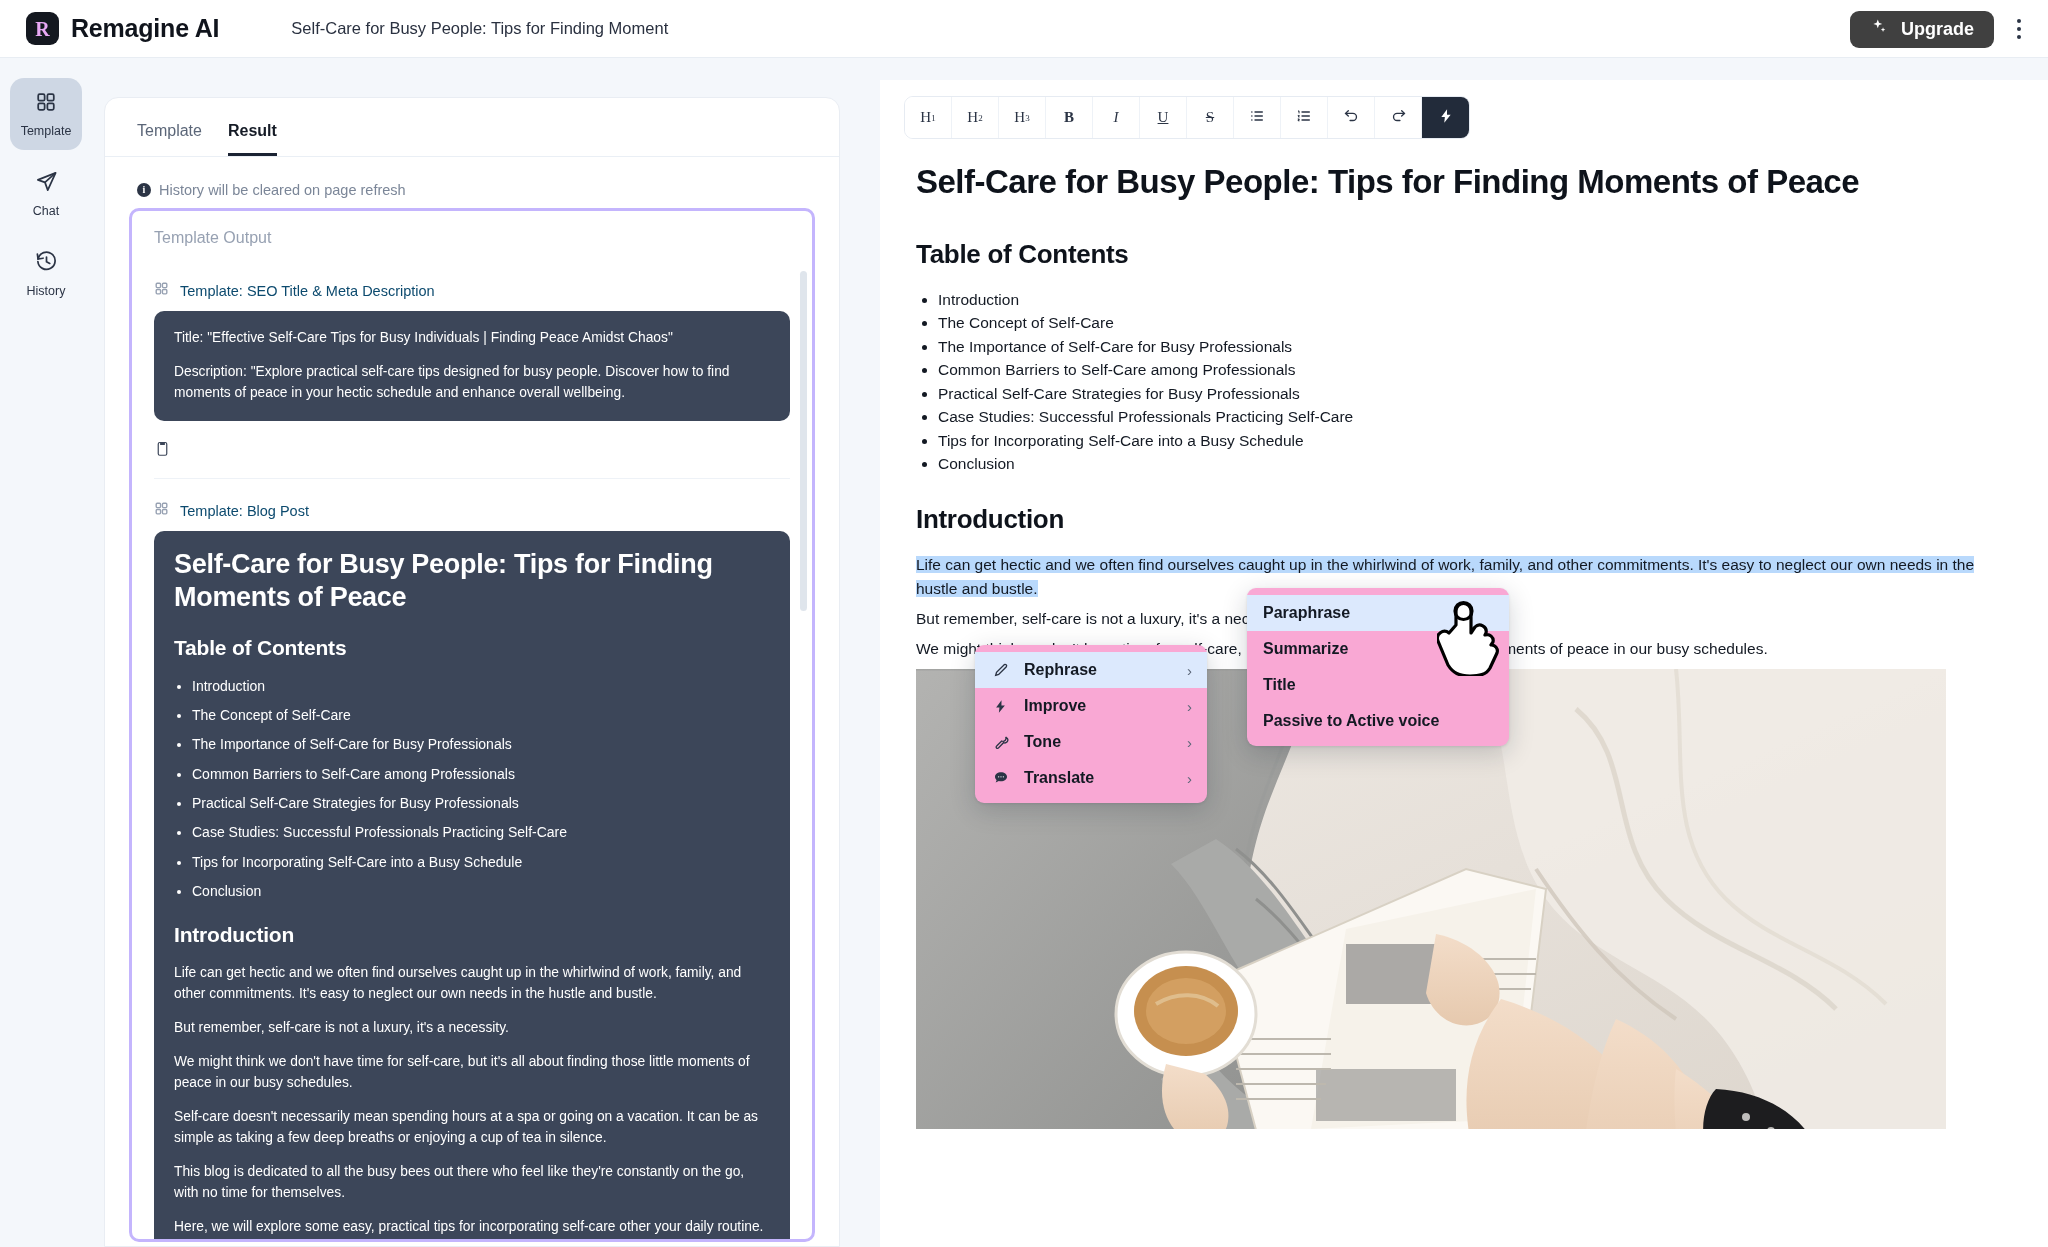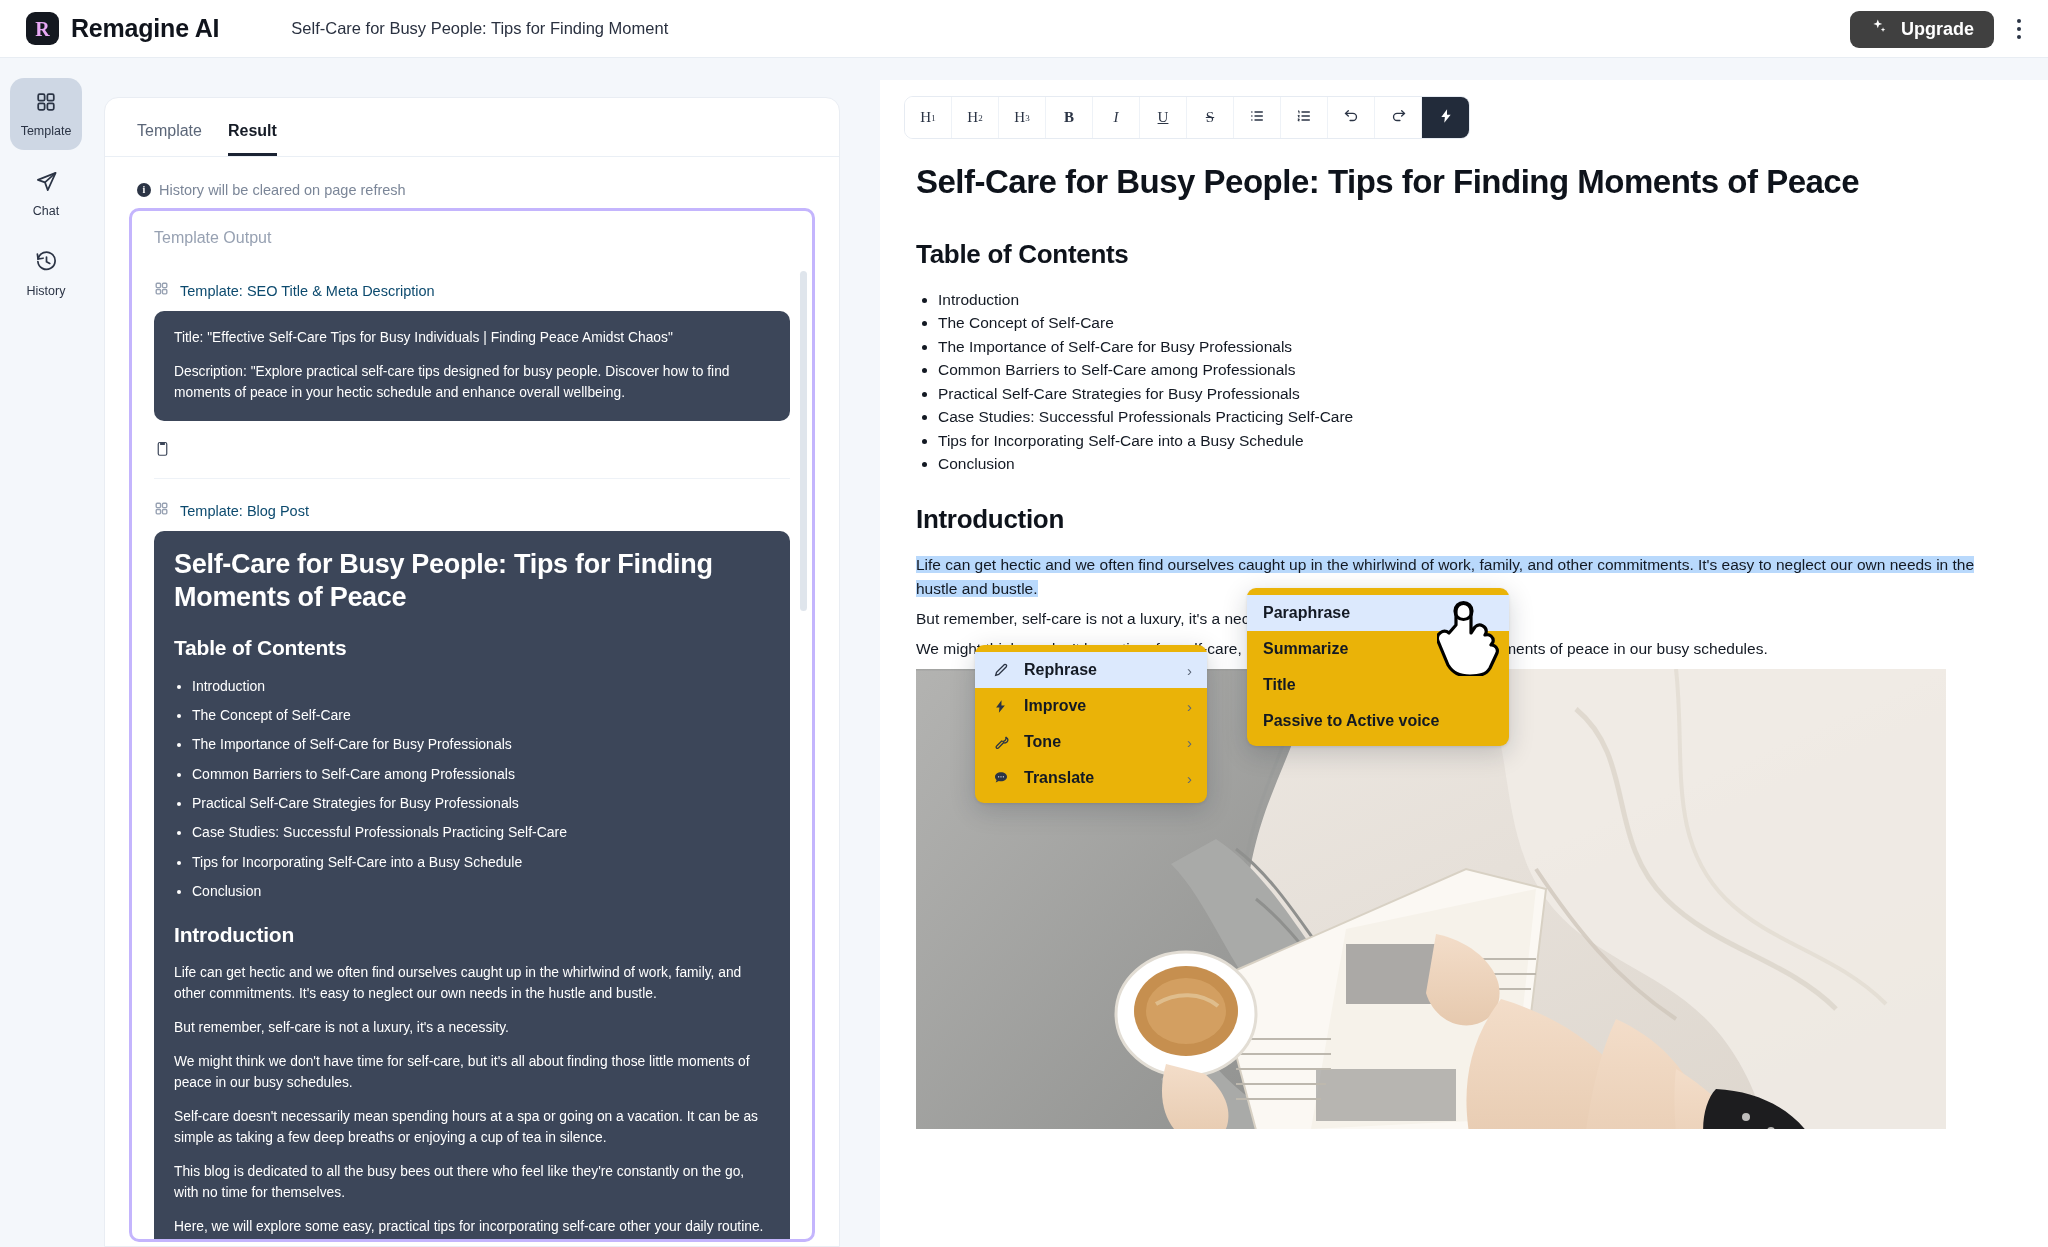--- a/index.html
+++ b/index.html
@@ -136,21 +136,21 @@
   .doc ul { margin: 0 0 28px 22px; }
   .doc li { font-size: 15.5px; line-height: 1.52; color: #131923; list-style: disc; }
   .doc p { font-size: 15.5px; line-height: 1.55; color: #131923; margin-bottom: 6px; }
   .sel { background: #b9d9fc; }
 
   .photo { width: 100%; max-width: 1030px; height: 460px; margin-top: 8px;
            position: relative; overflow: hidden; }
 
   
   .ctx {
-    position: absolute; background: #eab308; border-radius: 9px;
+    position: absolute; background: #f9a8d4; border-radius: 9px;
     box-shadow: 0 7px 26px rgba(18,28,45,.19), 0 1px 3px rgba(18,28,45,.10);
     padding: 7px 0; z-index: 40;
   }
   .ctx-main { left: 975px; top: 645px; width: 232px; }
   .ctx-item {
     display: flex; align-items: center; gap: 14px;
     padding: 9px 14px 9px 16px; font-size: 16px; font-weight: 700; color: #131923;
     cursor: pointer; position: relative;
   }
   .ctx-item.hi { background: #dce9fd; }

